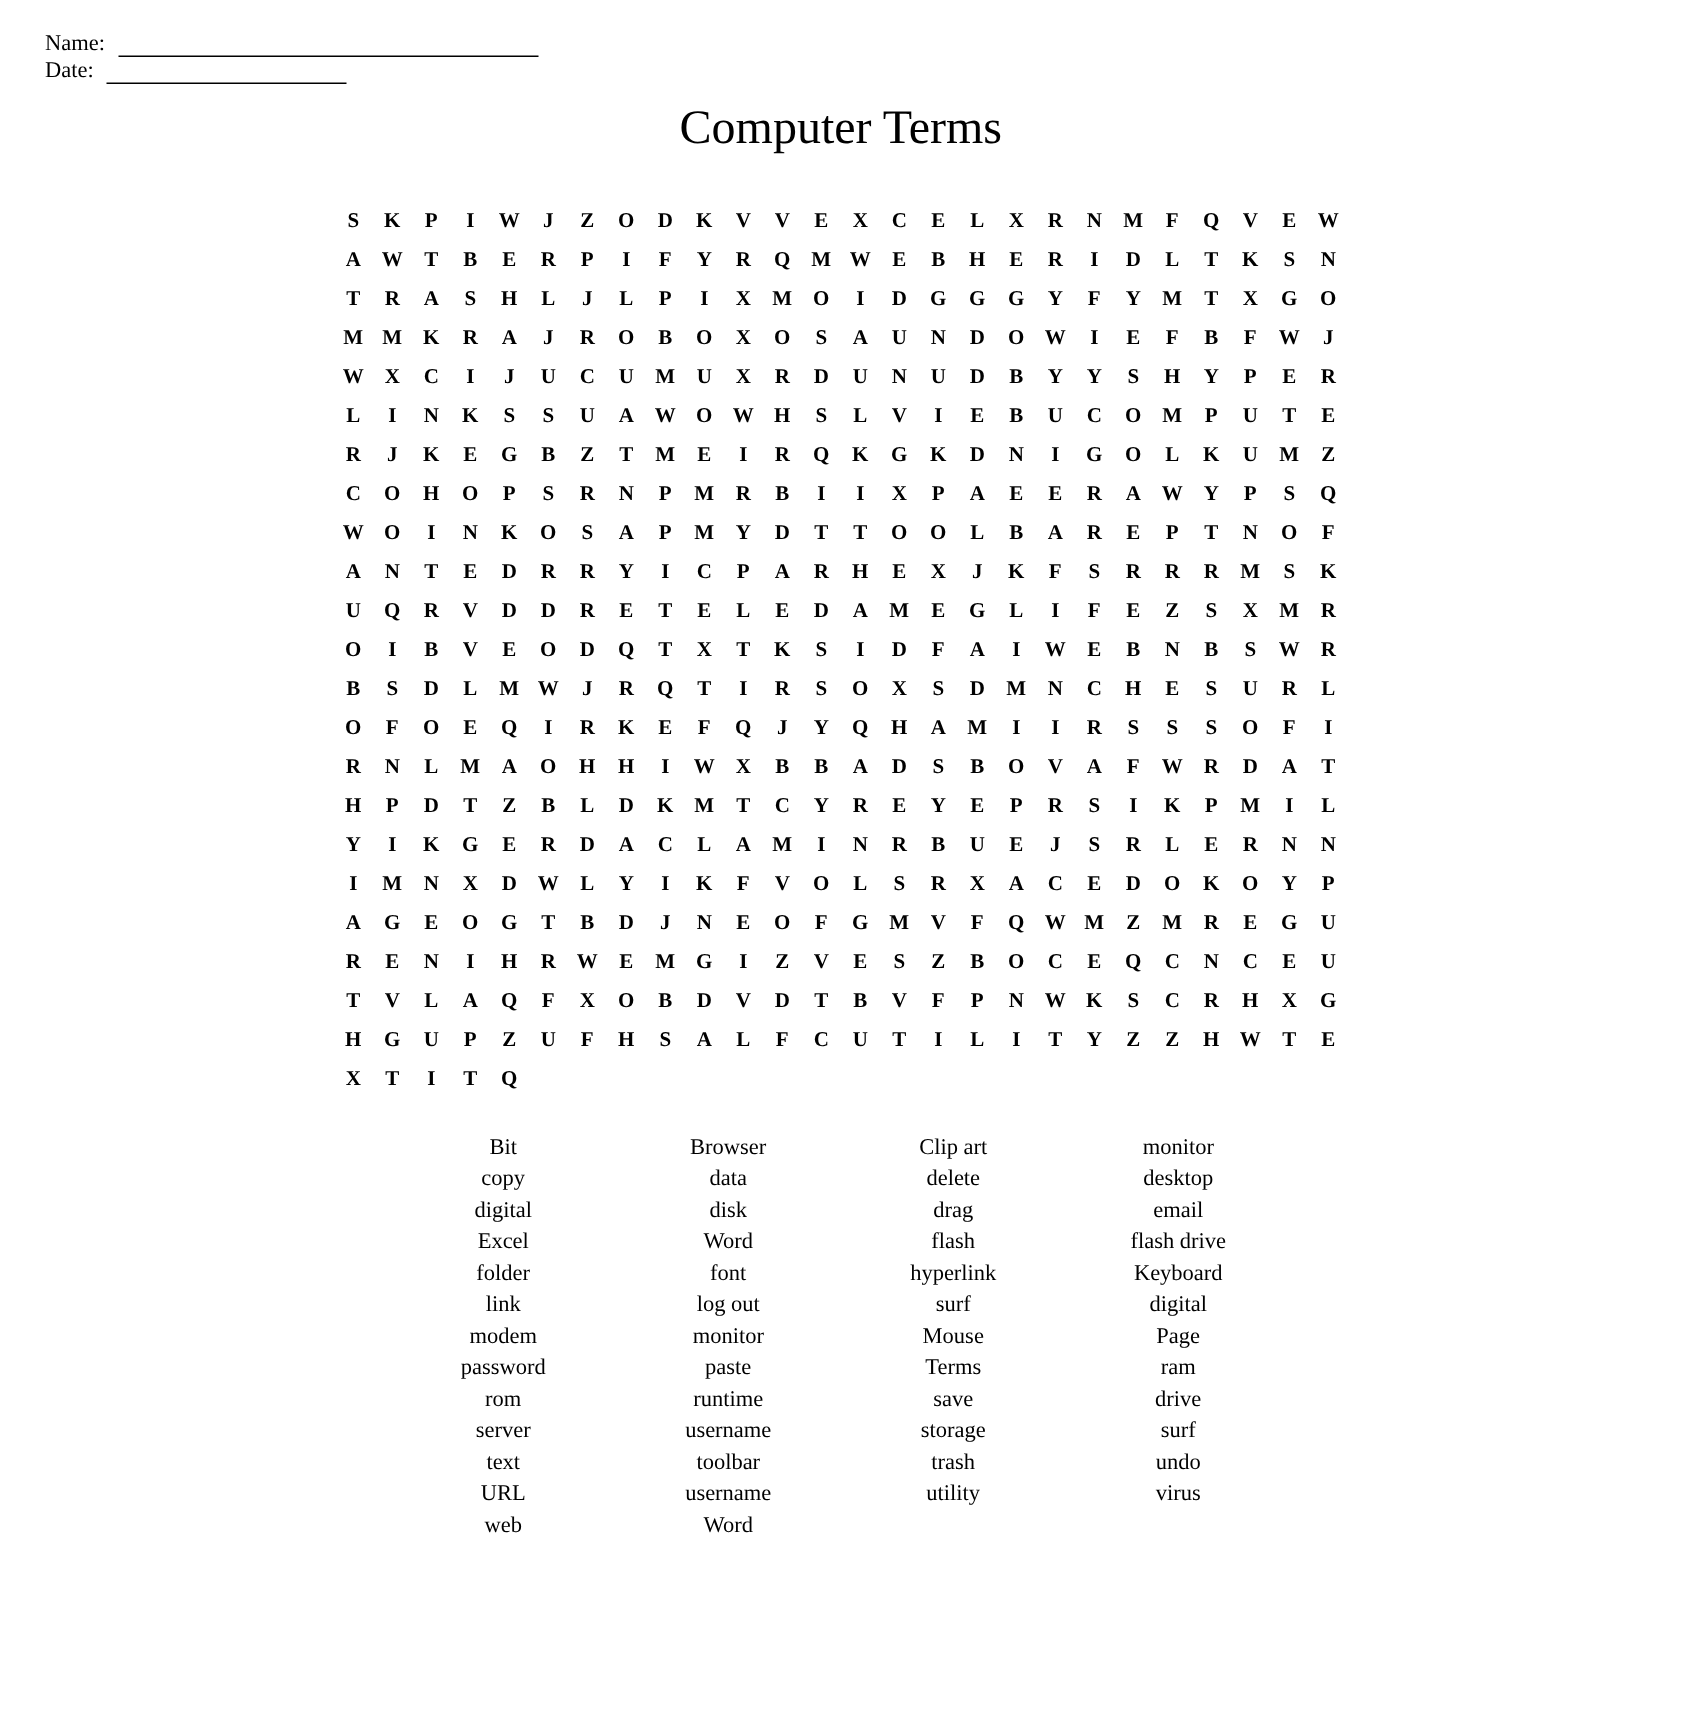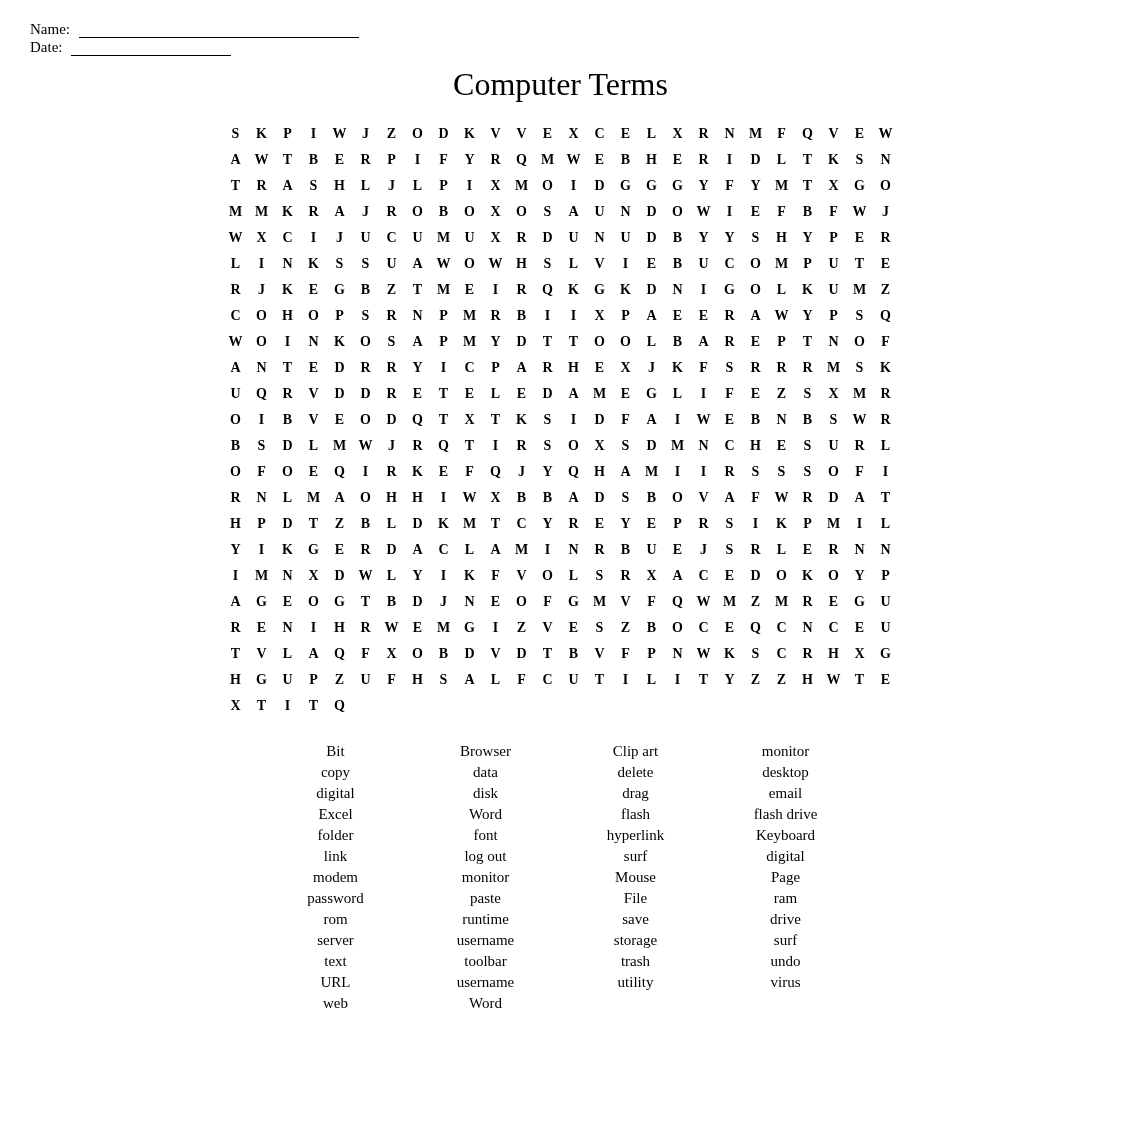--- a/index.html
+++ b/index.html
@@ -28,21 +28,21 @@
       margin-left: 5px;
       vertical-align: bottom;
     }
     .header-field-date .line {
       width: 160px;
     }
     .title {
       text-align: center;
       font-size: 32px;
       font-weight: normal;
-      margin-bottom: 18px;
+      margin-bottom: 32px;
       font-family: 'Times New Roman', Times, serif;
     }
     .puzzle-container {
       display: flex;
       justify-content: center;
       margin-bottom: 24px;
     }
     .puzzle-grid {
       display: grid;
       grid-template-columns: repeat(26, 26px);
@@ -697,21 +697,21 @@
       <div class="word-item">link</div>
       <div class="word-item">log out</div>
       <div class="word-item">surf</div>
       <div class="word-item">digital</div>
       <div class="word-item">modem</div>
       <div class="word-item">monitor</div>
       <div class="word-item">Mouse</div>
       <div class="word-item">Page</div>
       <div class="word-item">password</div>
       <div class="word-item">paste</div>
-      <div class="word-item">File</div>
+      <div class="word-item">Terms</div>
       <div class="word-item">ram</div>
       <div class="word-item">rom</div>
       <div class="word-item">runtime</div>
       <div class="word-item">save</div>
       <div class="word-item">drive</div>
       <div class="word-item">server</div>
       <div class="word-item">username</div>
       <div class="word-item">storage</div>
       <div class="word-item">surf</div>
       <div class="word-item">text</div>

